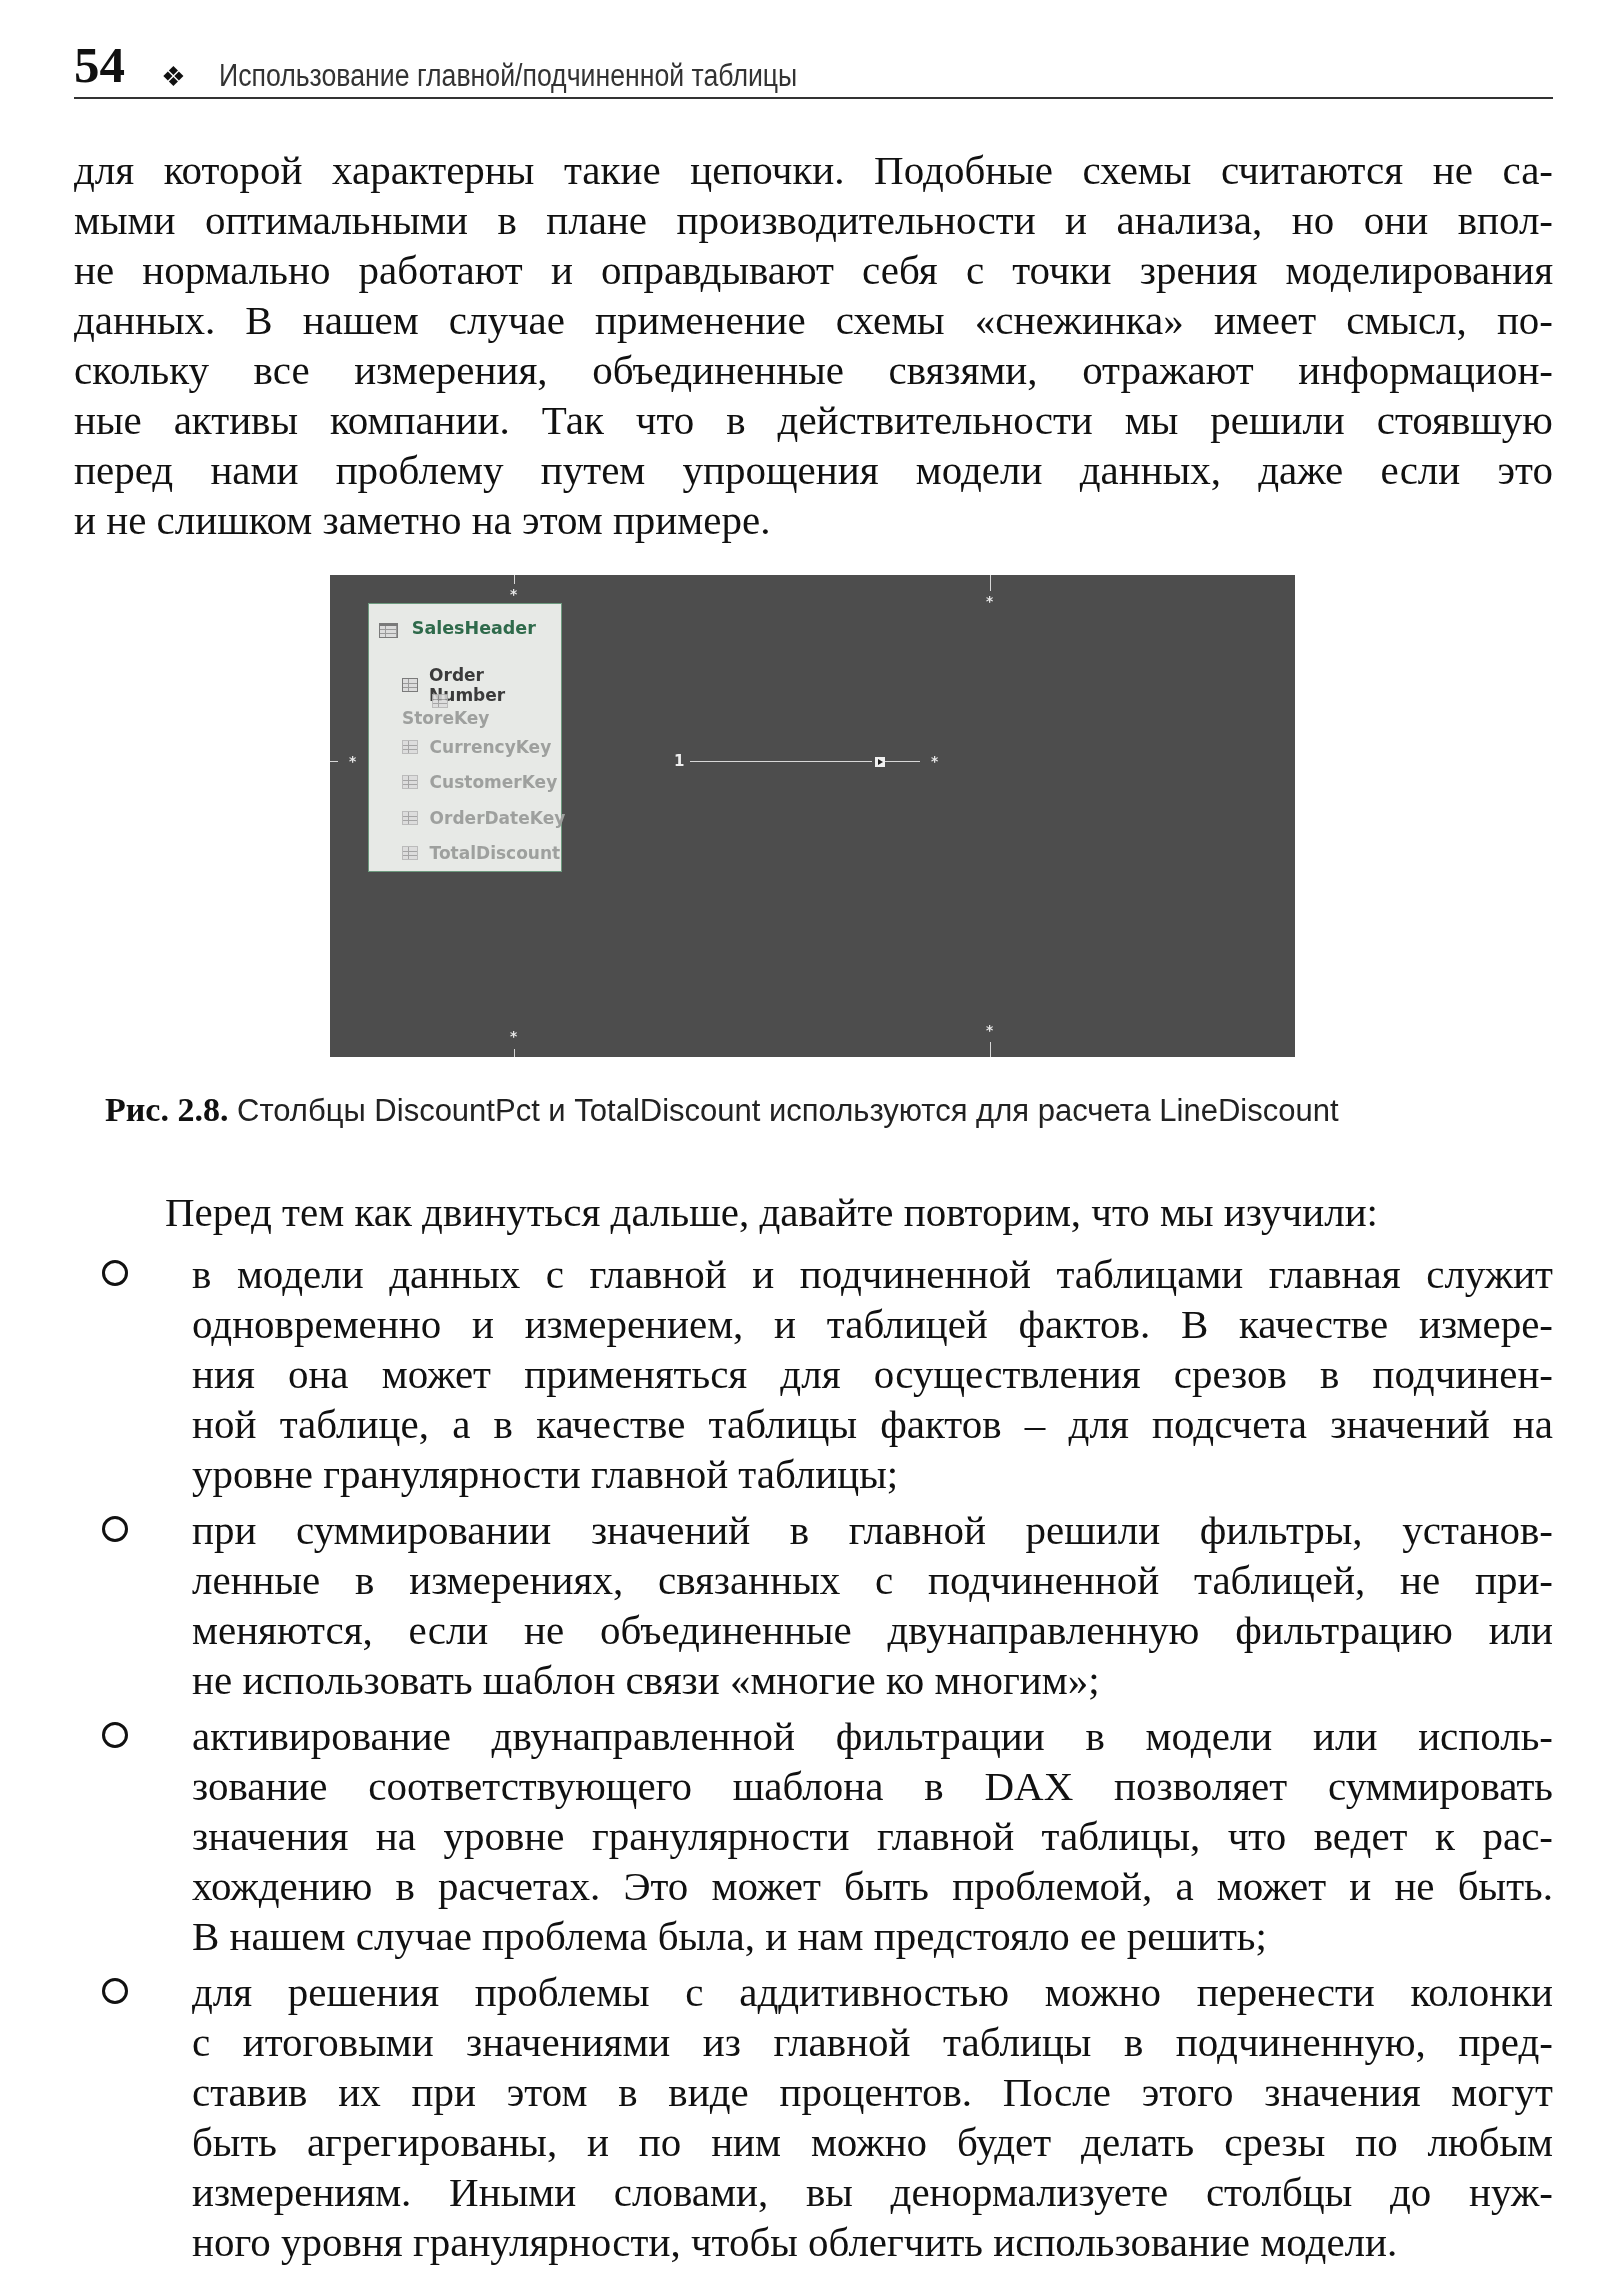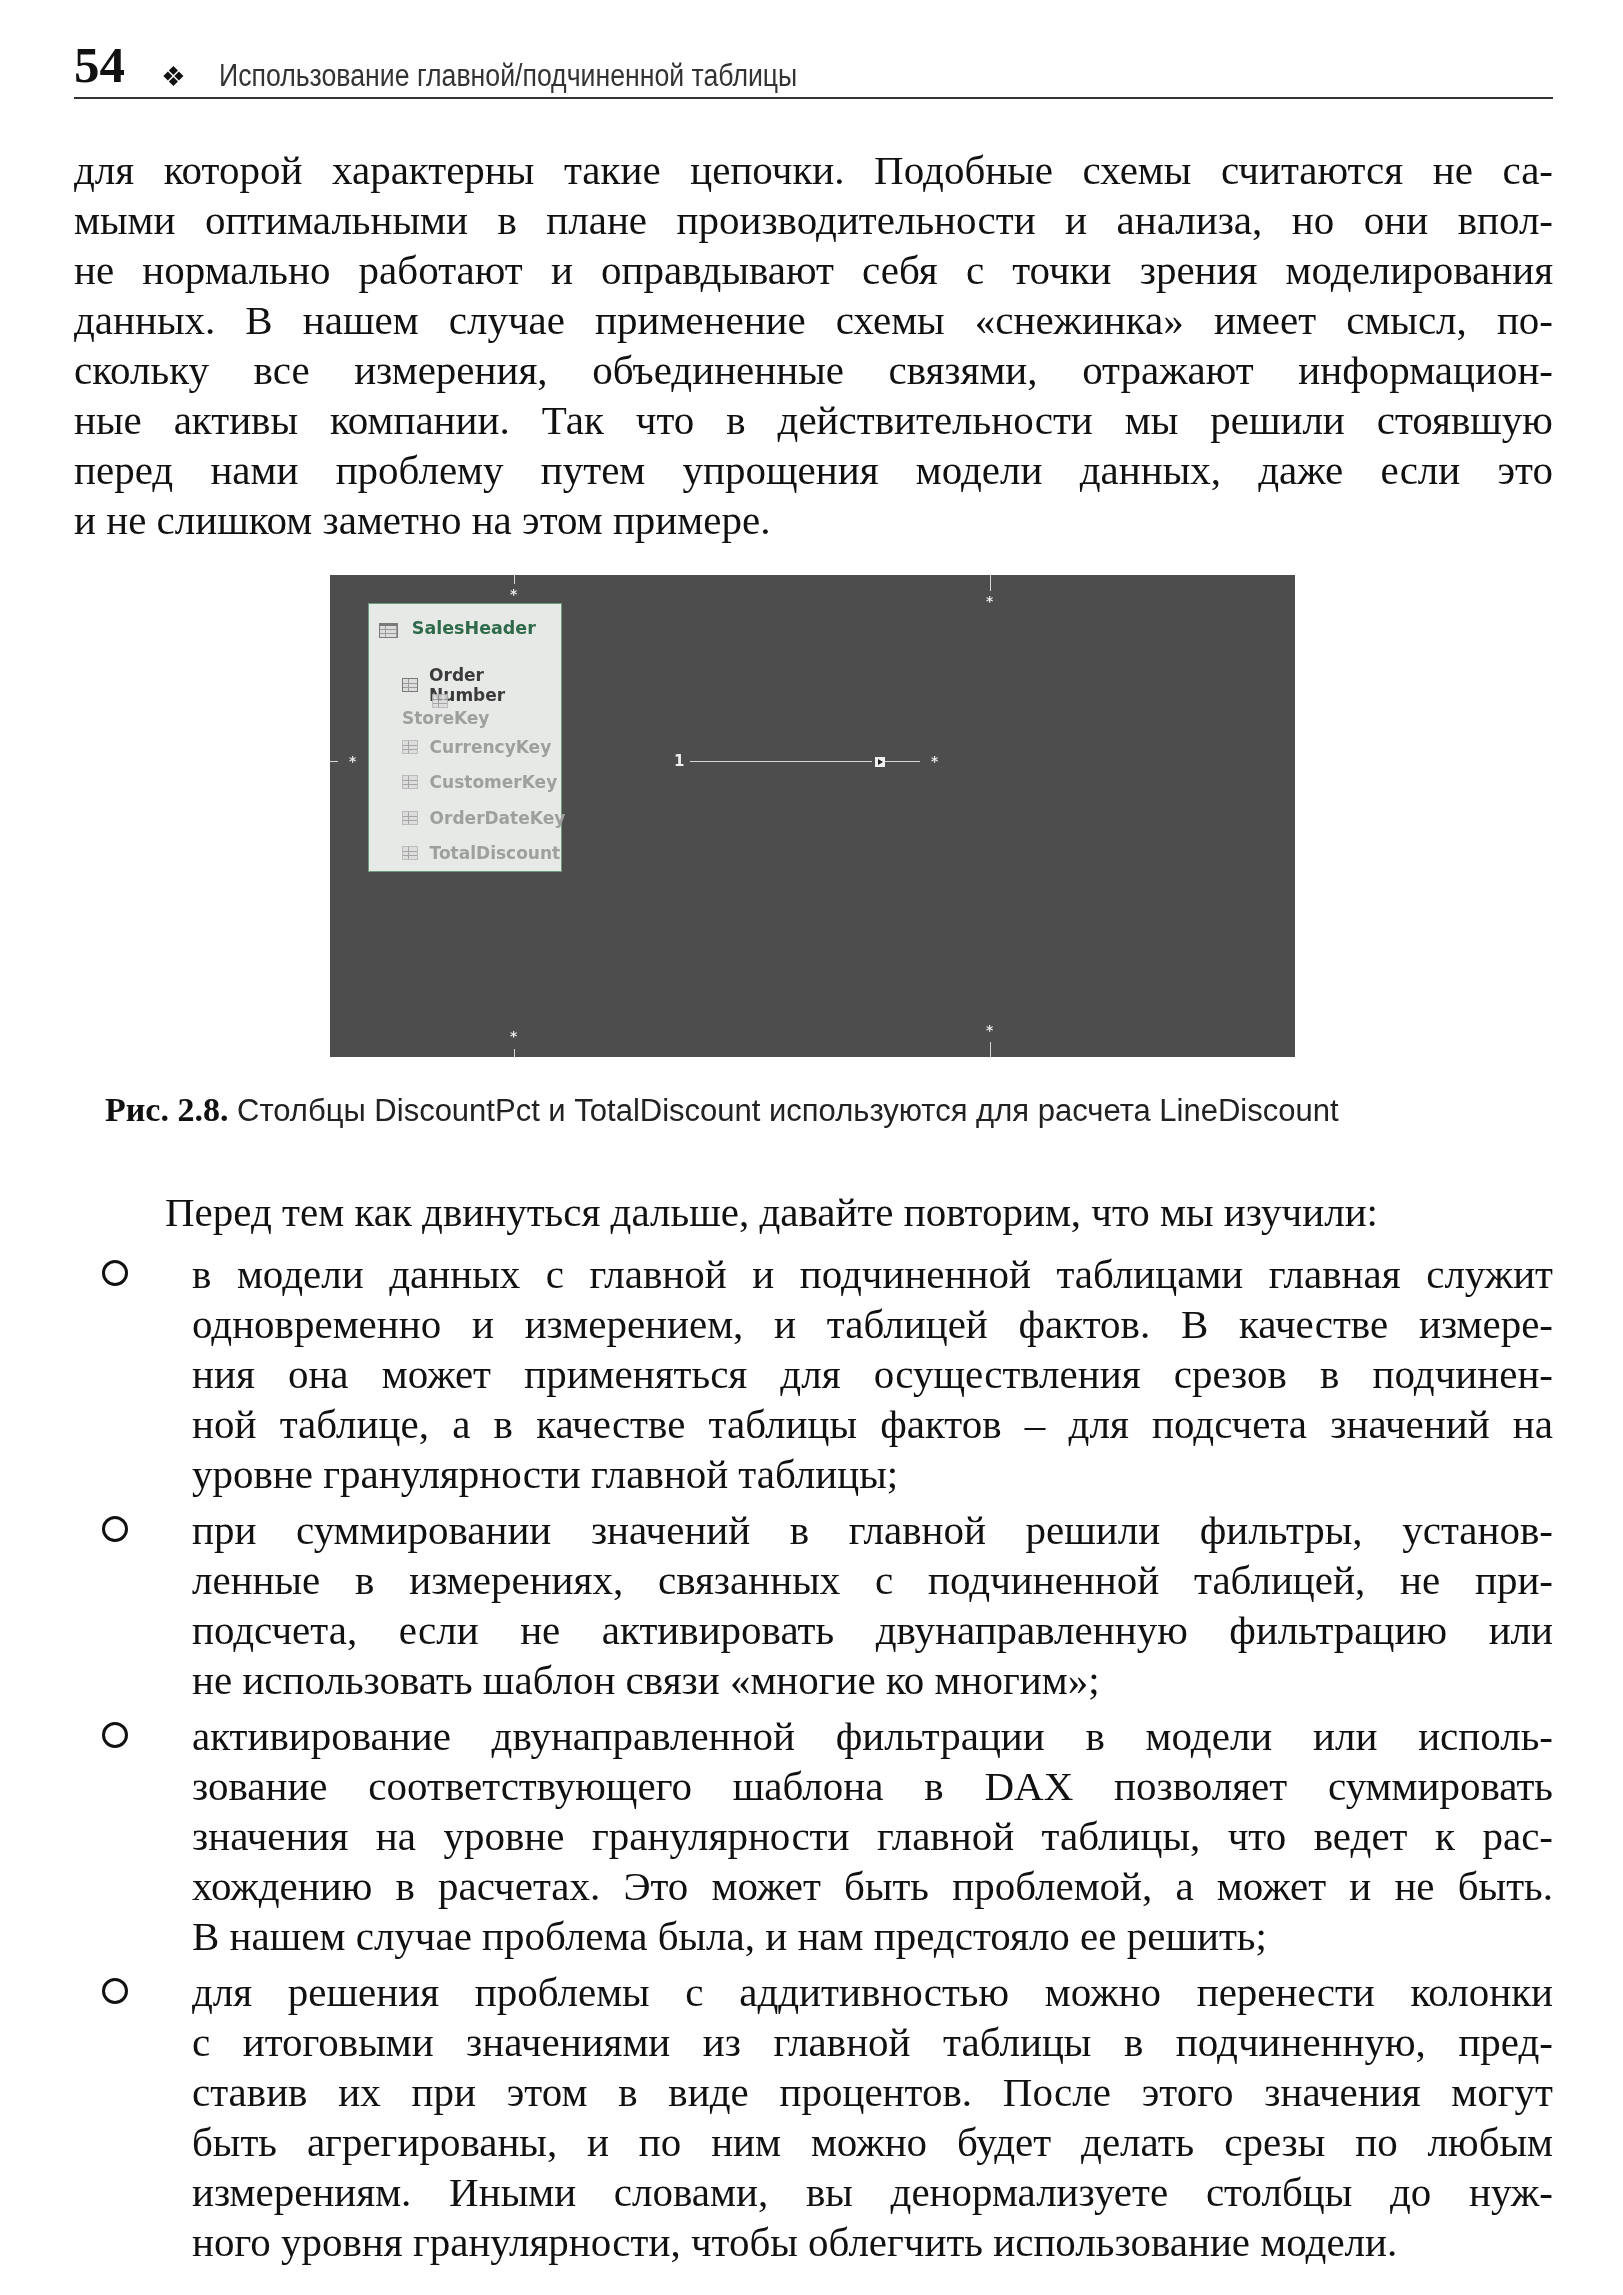--- a/index.html
+++ b/index.html
@@ -138,21 +138,21 @@
         <span class="bl">ния она может применяться для осуществления срезов в подчинен-</span>
         <span class="bl">ной таблице, а в качестве таблицы фактов – для подсчета значений на</span>
         <span class="bl last">уровне гранулярности главной таблицы;</span>
       </span>
     </div>
     <div class="bullet">
       <span class="mark"></span>
       <span class="btext">
         <span class="bl">при суммировании значений в главной решили фильтры, установ-</span>
         <span class="bl">ленные в измерениях, связанных с подчиненной таблицей, не при-</span>
-        <span class="bl">подсчета, если не активировать двунаправленную фильтрацию или</span>
+        <span class="bl">меняются, если не объединенные двунаправленную фильтрацию или</span>
         <span class="bl last">не использовать шаблон связи «многие ко многим»;</span>
       </span>
     </div>
     <div class="bullet">
       <span class="mark"></span>
       <span class="btext">
         <span class="bl">активирование двунаправленной фильтрации в модели или исполь-</span>
         <span class="bl">зование соответствующего шаблона в DAX позволяет суммировать</span>
         <span class="bl">значения на уровне гранулярности главной таблицы, что ведет к рас-</span>
         <span class="bl">хождению в расчетах. Это может быть проблемой, а может и не быть.</span>

